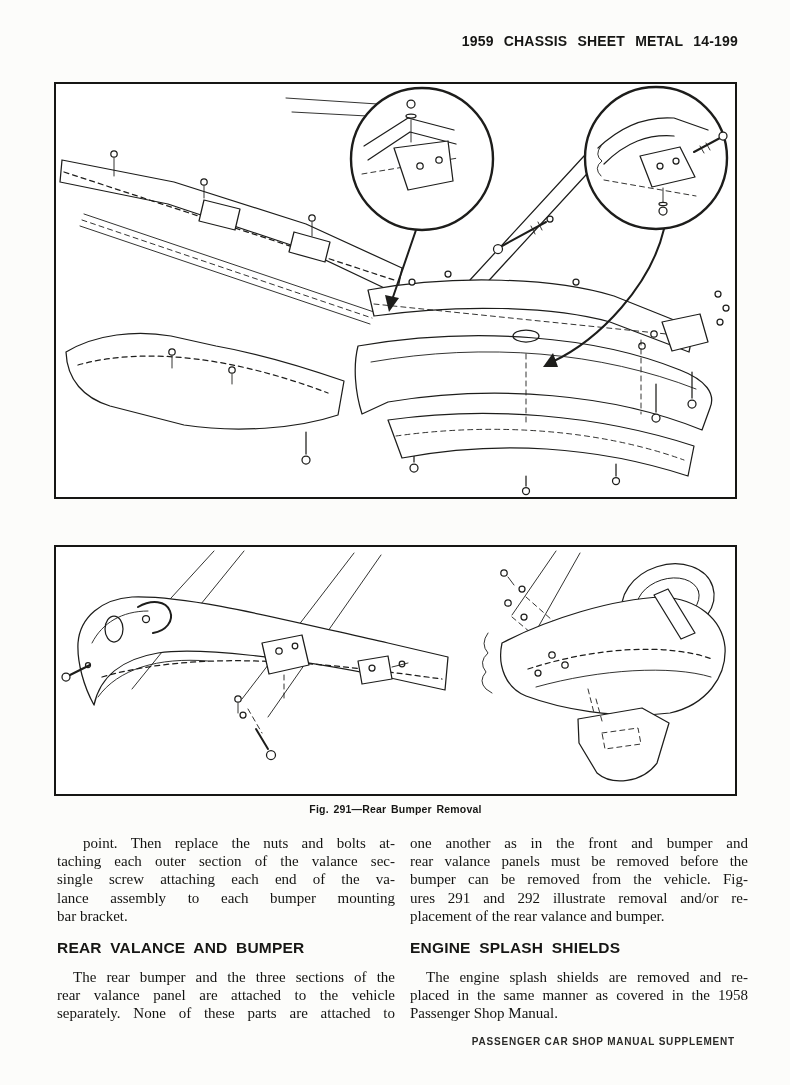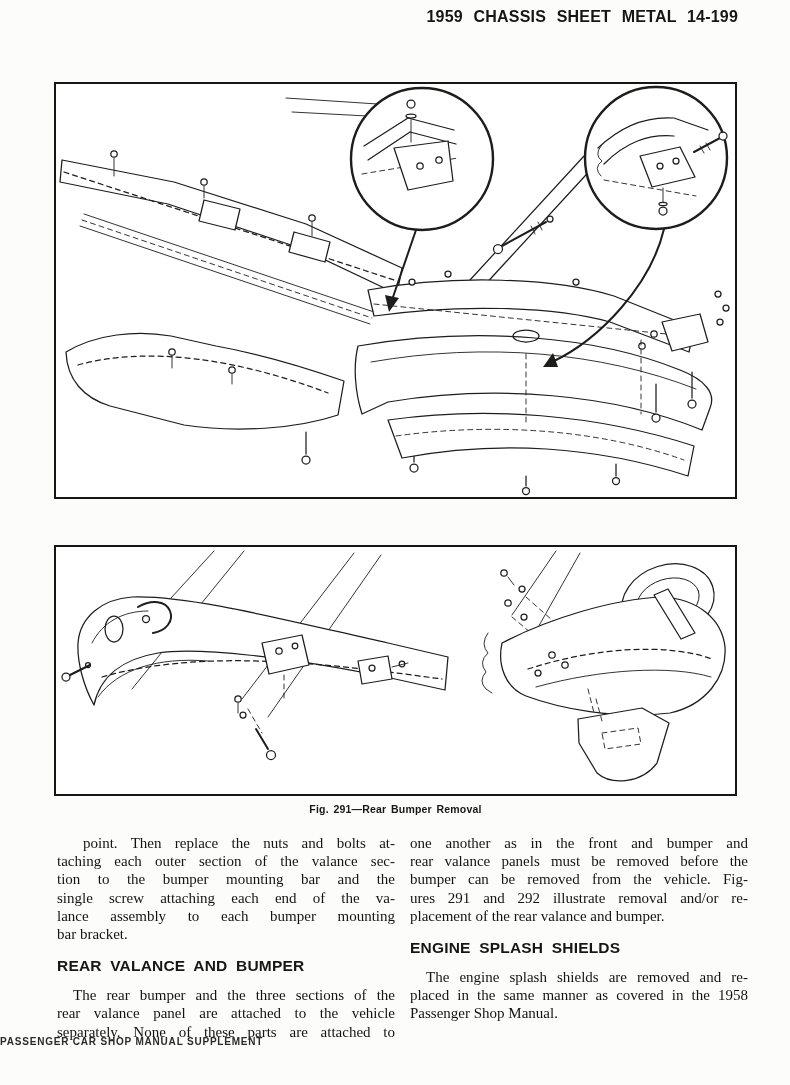--- a/index.html
+++ b/index.html
@@ -2,23 +2,23 @@
 <html><head>
 <meta charset="utf-8">
 <style>
   html,body{margin:0;padding:0;background:#ffffff;}
   .page{
     position:relative;width:790px;height:1085px;margin:0 auto;
     background:#fcfcfa;color:#1d1d1b;overflow:hidden;
     font-family:"Liberation Serif", serif;
   }
   .header{
-    position:absolute;top:8px;left:0;right:52px;text-align:right;
-    font-family:"Liberation Sans", sans-serif;font-weight:bold;
-    font-size:16px;letter-spacing:.2px;word-spacing:6px;color:#161614;
+    position:absolute;top:33px;left:0;right:52px;text-align:right;
+    font-family:"Liberation Sans", sans-serif;font-weight:bold;
+    font-size:14px;letter-spacing:.2px;word-spacing:6px;color:#161614;
   }
   .figure-box{
     position:absolute;left:54px;width:683px;border:2px solid #161614;
     background:#ffffff;box-sizing:border-box;
   }
   .fig290{top:82px;height:417px;}
   .fig291{top:545px;height:251px;}
   .figure-box svg{display:block;width:100%;height:100%;}
   .caption{
     position:absolute;left:54px;width:683px;text-align:center;
@@ -36,21 +36,21 @@
   .jline{text-align:justify;text-align-last:justify;}
   .plain{text-align:left;}
   .indent-lg{text-indent:26px;}
   .indent-sm{text-indent:16px;}
   .col-heading{
     font-family:"Liberation Sans", sans-serif;font-weight:bold;
     font-size:15.5px;line-height:19px;margin:13px 0 11px 0;
     letter-spacing:.2px;word-spacing:4px;color:#161614;
   }
   .footer{
-    position:absolute;top:1036px;left:0;right:55px;
+    position:absolute;top:1036px;left:0;right:55px;text-align:right;
     font-family:"Liberation Sans", sans-serif;font-weight:bold;
     font-size:10px;letter-spacing:.8px;color:#2a2a28;
   }
   
   svg .k{fill:none;stroke:#1d1d1b;stroke-width:1.25;stroke-linecap:round;stroke-linejoin:round;}
   svg .t{stroke-width:.9;}
   svg .sw2{stroke-width:2;}
   svg .sw25{stroke-width:2.4;}
   svg .dash{stroke-dasharray:5 4;}
   svg .wf{fill:#ffffff;}
@@ -250,21 +250,20 @@
         <polygon class="k dash t" points="546,186 582,181 585,197 549,202"></polygon>
         <path class="k dash t" d="M540,152 L546,174"></path>
       </g>
     </svg>
   </div>
   <div class="caption cap291">Fig. 291—Rear Bumper Removal</div>
 
   <div class="col col-left">
     <div class="jline indent-lg">point.  Then replace the nuts and bolts at-</div>
     <div class="jline">taching each outer section of the valance sec-</div>
-    <div class="jline">tion to the bumper mounting bar and the</div>
     <div class="jline">single screw attaching each end of the va-</div>
     <div class="jline">lance assembly to each bumper mounting</div>
     <div class="plain">bar bracket.</div>
     <h2 class="col-heading">REAR VALANCE AND BUMPER</h2>
     <div class="jline indent-sm">The rear bumper and the three sections of the</div>
     <div class="jline">rear valance panel are attached to the vehicle</div>
     <div class="jline">separately. None of these parts are attached to</div>
   </div>
 
   <div class="col col-right">

